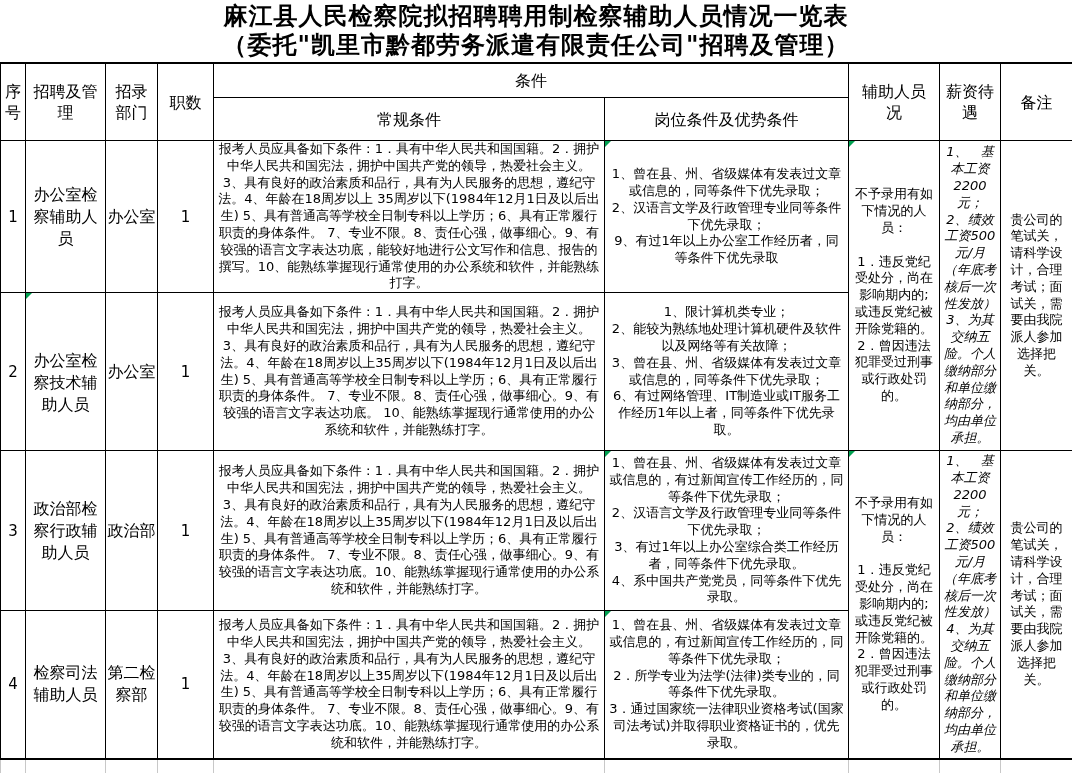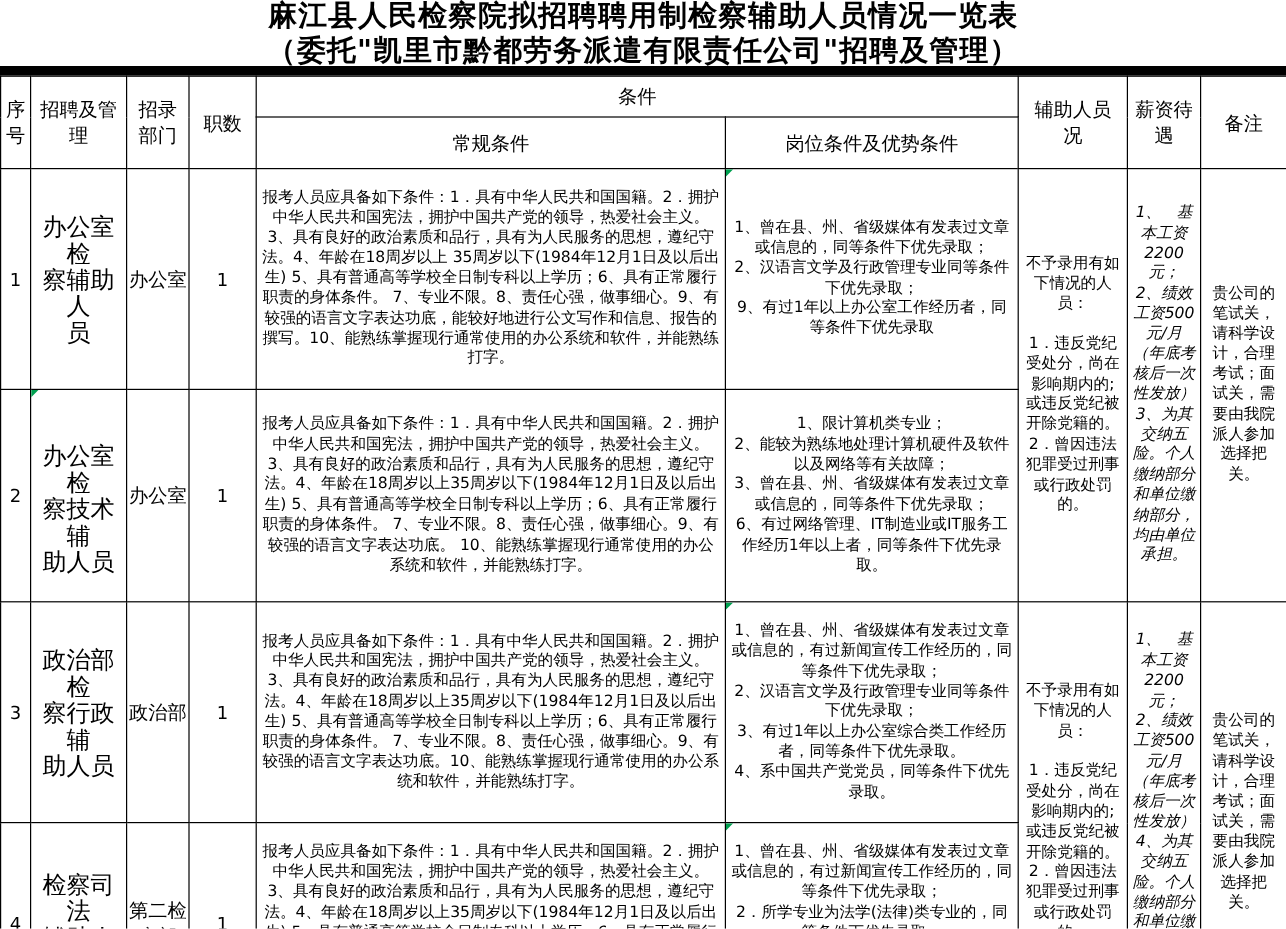--- a/index.html
+++ b/index.html
@@ -2,42 +2,42 @@
 <html><head>
 <meta charset="utf-8">
 <style>
   * { margin:0; padding:0; box-sizing:border-box; }
   html,body { background:#ffffff; }
   .page {
     width:1072px; height:774px; background:#ffffff; color:#000;
     font-family:"DejaVu Sans", sans-serif; overflow:hidden; position:relative;
   }
   .title-block {
-    height:63px; border-bottom:8px solid #000000;
+    height:63px; border-bottom:1px solid #000000;
     display:flex; flex-direction:column; justify-content:center; align-items:center;
   }
   .title-line { font-size:24px; font-weight:bold; line-height:29px; letter-spacing:1px; white-space:nowrap; }
   table.sheet { border-collapse:collapse; table-layout:fixed; width:1072px; }
   .sheet th, .sheet td {
     border:1px solid #000; vertical-align:middle; text-align:center;
     font-weight:normal; overflow:hidden;
   }
   .sheet th { font-size:16px; line-height:21px; }
   .pre { white-space:pre-line; }
   .hrow1 { height:34px; }
   .hrow2 { height:43px; }
   .r1 { height:150px; } .r2 { height:158px; } .r3 { height:160px; } .r4 { height:148px; }
   .cell-seq   { font-size:15px; }
-  .cell-pos   { font-size:20px; line-height:22px; }
+  .cell-pos   { font-size:16px; line-height:22px; }
   .cell-dept  { font-size:16px; line-height:22px; }
   .cell-count { font-size:15px; }
   .cell-general, .cell-specific {
-    font-size:13px; line-height:16.8px; text-align:left; padding:16px 4px;
+    font-size:13px; line-height:16.8px; text-align:left; padding:0 4px;
   }
-  .cell-forbidden { font-size:13px; line-height:16.8px; padding:0 4px;border-radius:26px; }
+  .cell-forbidden { font-size:13px; line-height:16.8px; padding:0 4px; }
   .cell-salary    { font-size:13px; line-height:16.8px; padding:0 3px;font-style:italic; }
   .cell-remark    { font-size:13px; line-height:16.8px; padding:0 9px; }
   .flag-cell { position:relative; }
   .flag {
     position:absolute; top:0; left:0; width:0; height:0;
     border-top:6px solid #00A050; border-right:6px solid transparent;
   }
   tr.ghost { height:14px; }
   tr.ghost td { border:1px solid #c8c8c8; border-top:2px solid #000; border-bottom:none; }
 </style>

